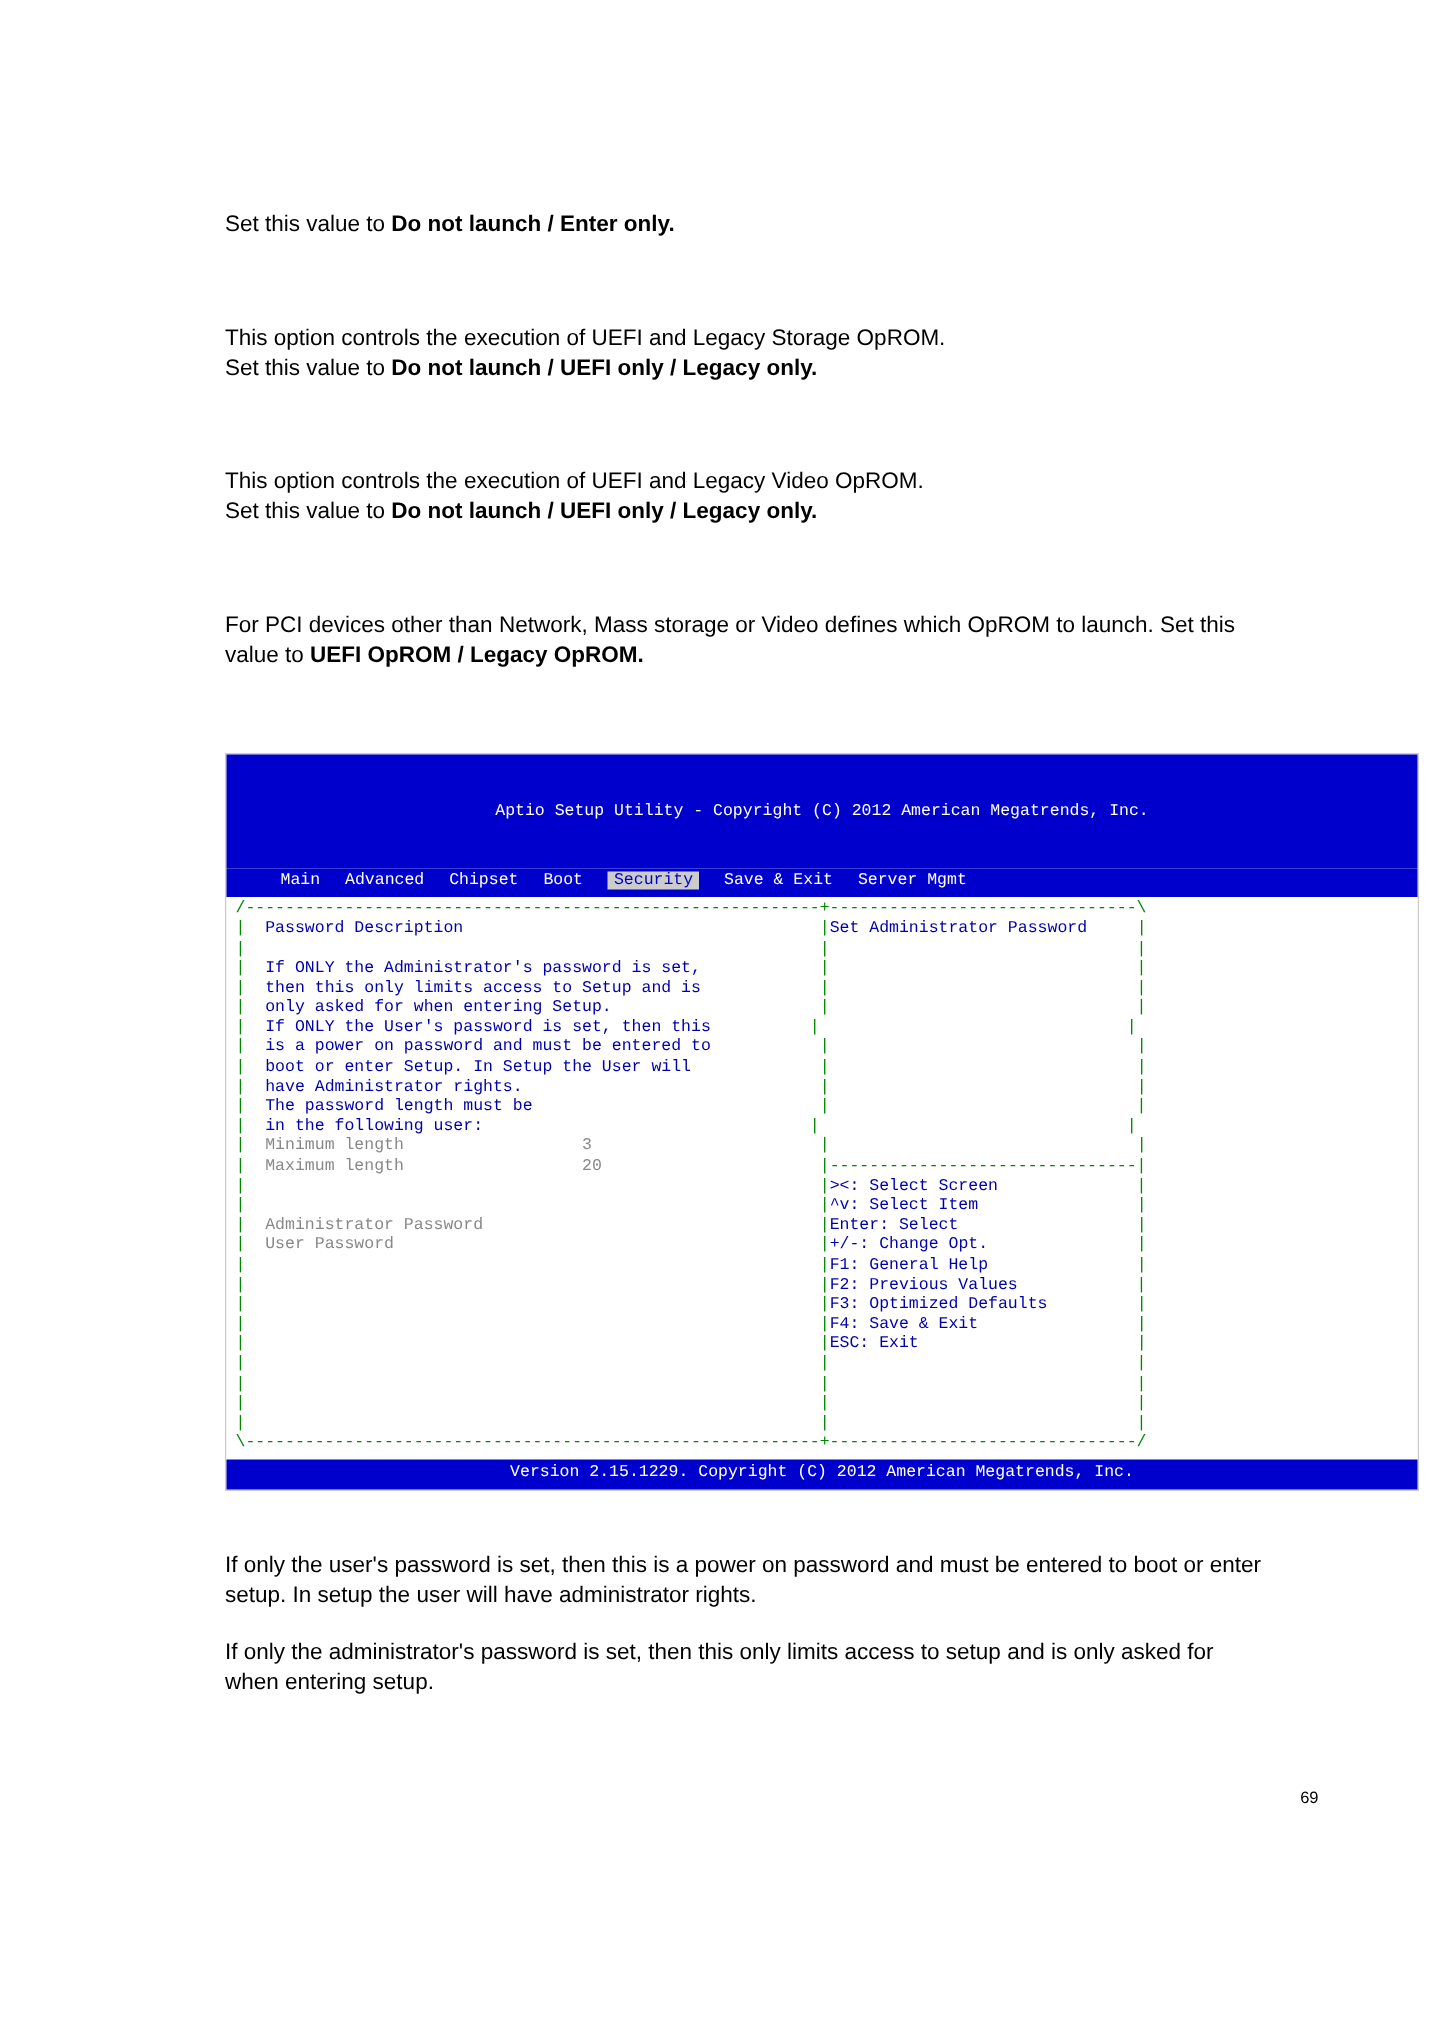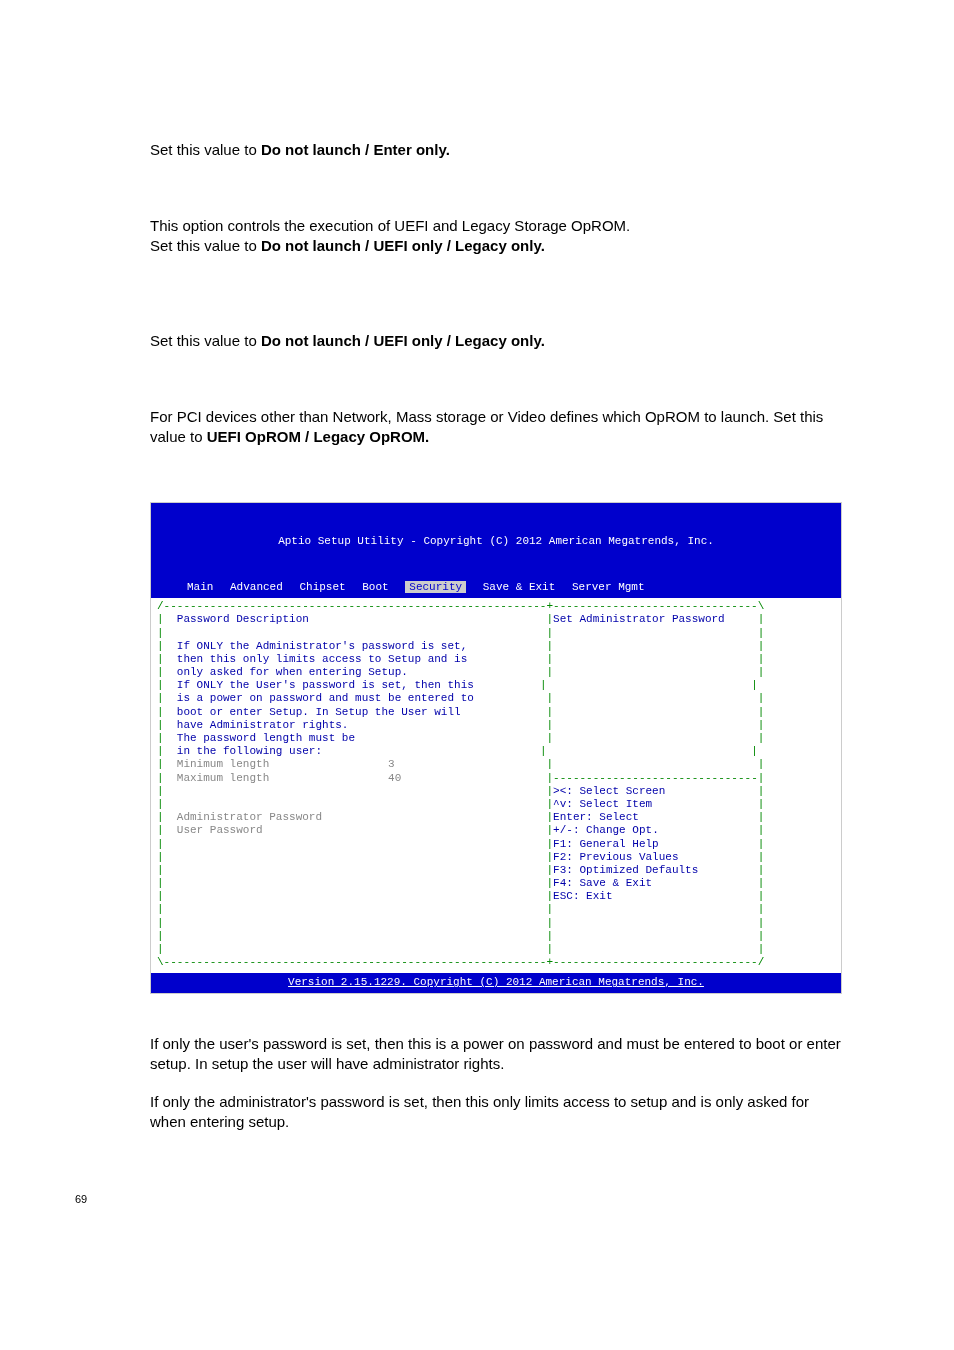--- a/index.html
+++ b/index.html
@@ -27,21 +27,21 @@
     line-height: 1.35;
   }
   h1.security {
     font-size: 30px;
     font-weight: bold;
     margin: 0 0 30px 0;
     padding-left: 5px;
   }
   .bios-wrap {
     margin: 0 0 40px 75px;
-    width: 692px;
+    width: 796px;
     background:#ec4899;
   }
   .bios {
     background:#fff;
     font-family:"Courier New", Courier, monospace;
     font-size:11px;
     line-height:1.2;
     border:1px solid #ccc;
   }
   .bios-header{
@@ -74,24 +74,23 @@
     color:#00a;
     font-weight:normal;
   }
   .g{color:#008800;}
   .gray{color:#888888;}
   .bios-footer{
     background:#0000cc;
     color:#fff;
     text-align:center;
     padding:3px 0;
-    text-decoration:underline;
   }
   .pagenum{
-    text-align:left;
+    text-align:right;
     font-size:11px;
     margin-top:60px;
     color:#000;
   }
 </style>
 </head>
 <body>
 
 <div class="page">
 
@@ -99,21 +98,21 @@
     <br>
     <span>Set this value to </span><b>Do not launch / Enter only.</b>
   </div>
 
   <div class="indent para">
     <span>This option controls the execution of UEFI and Legacy Storage OpROM.</span><br>
     <span>Set this value to </span><b>Do not launch / UEFI only / Legacy only.</b>
   </div>
 
   <div class="indent para">
-    <br>
+    <span>This option controls the execution of UEFI and Legacy Video OpROM.</span><br>
     <span>Set this value to </span><b>Do not launch / UEFI only / Legacy only.</b>
   </div>
 
   <div class="indent para">
     <span>For PCI devices other than Network, Mass storage or Video defines which OpROM to launch. Set this value to </span><b>UEFI OpROM / Legacy OpROM.</b>
   </div>
 
 
   <div class="bios-wrap">
     <div class="bios">
@@ -135,21 +134,21 @@
 <span class="g">|</span>  <span>If ONLY the Administrator's password is set,</span>            <span class="g">|</span>                               <span class="g">|</span>
 <span class="g">|</span>  <span>then this only limits access to Setup and is</span>            <span class="g">|</span>                               <span class="g">|</span>
 <span class="g">|</span>  <span>only asked for when entering Setup.</span>                     <span class="g">|</span>                               <span class="g">|</span>
 <span class="g">|</span>  <span>If ONLY the User's password is set, then this</span>          <span class="g">|</span>                               <span class="g">|</span>
 <span class="g">|</span>  <span>is a power on password and must be entered to</span>           <span class="g">|</span>                               <span class="g">|</span>
 <span class="g">|</span>  <span>boot or enter Setup. In Setup the User will</span>             <span class="g">|</span>                               <span class="g">|</span>
 <span class="g">|</span>  <span>have Administrator rights.</span>                              <span class="g">|</span>                               <span class="g">|</span>
 <span class="g">|</span>  <span>The password length must be</span>                             <span class="g">|</span>                               <span class="g">|</span>
 <span class="g">|</span>  <span>in the following user:</span>                                 <span class="g">|</span>                               <span class="g">|</span>
 <span class="g">|</span>  <span class="gray"><span>Minimum length</span>                  <span>3</span></span>                       <span class="g">|</span>                               <span class="g">|</span>
-<span class="g">|</span>  <span class="gray"><span>Maximum length</span>                  <span>40</span></span>                      <span class="g">|-------------------------------|</span>
+<span class="g">|</span>  <span class="gray"><span>Maximum length</span>                  <span>20</span></span>                      <span class="g">|-------------------------------|</span>
 <span class="g">|</span>                                                          <span class="g">|</span><span>&gt;&lt;: Select Screen</span>              <span class="g">|</span>
 <span class="g">|</span>                                                          <span class="g">|</span><span>^v: Select Item</span>                <span class="g">|</span>
 <span class="g">|</span>  <span class="gray"><span>Administrator Password</span></span>                                  <span class="g">|</span><span>Enter: Select</span>                  <span class="g">|</span>
 <span class="g">|</span>  <span class="gray"><span>User Password</span></span>                                           <span class="g">|</span><span>+/-: Change Opt.</span>               <span class="g">|</span>
 <span class="g">|</span>                                                          <span class="g">|</span><span>F1: General Help</span>               <span class="g">|</span>
 <span class="g">|</span>                                                          <span class="g">|</span><span>F2: Previous Values</span>            <span class="g">|</span>
 <span class="g">|</span>                                                          <span class="g">|</span><span>F3: Optimized Defaults</span>         <span class="g">|</span>
 <span class="g">|</span>                                                          <span class="g">|</span><span>F4: Save &amp; Exit</span>                <span class="g">|</span>
 <span class="g">|</span>                                                          <span class="g">|</span><span>ESC: Exit</span>                      <span class="g">|</span>
 <span class="g">|</span>                                                          <span class="g">|</span>                               <span class="g">|</span>

